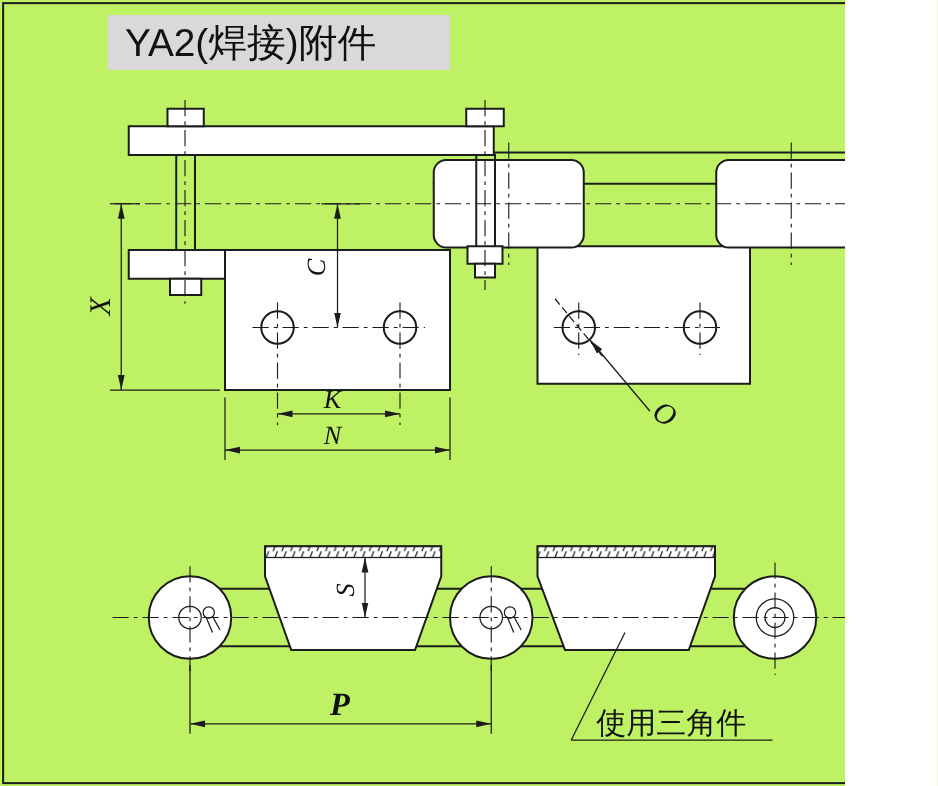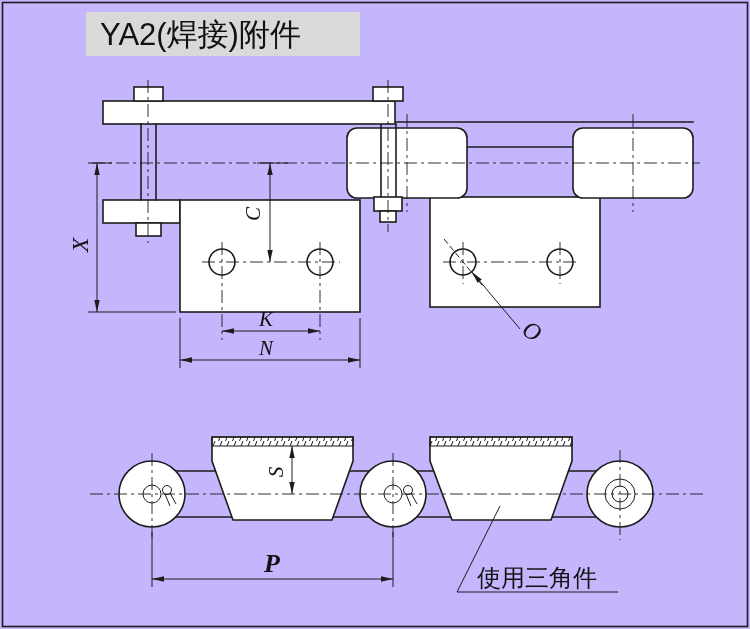--- a/index.html
+++ b/index.html
@@ -1,16 +1,16 @@
 <!DOCTYPE html>
 <html><head>
 <meta charset="utf-8">
 <style>
   html,body{margin:0;padding:0;background:#ffffff;}
-  .page{width:750px;height:629px;position:relative;background:#c4b5fd;font-family:"Liberation Sans",sans-serif;overflow:hidden;}
+  .page{width:676px;height:629px;position:relative;background:#bef264;font-family:"Liberation Sans",sans-serif;overflow:hidden;}
   svg{display:block;}
   .ln  {stroke:#1c1c1c;stroke-width:1.6;fill:none;stroke-linecap:square;}
   .lnf {stroke:#1c1c1c;stroke-width:1.6;fill:#ffffff;}
   .thin{stroke:#1c1c1c;stroke-width:1;fill:none;}
   .dash{stroke:#1c1c1c;stroke-width:1;fill:none;stroke-dasharray:6 3;}
   .cl  {stroke:#1c1c1c;stroke-width:.9;fill:none;stroke-dasharray:13 4 3 4;}
   .dim {stroke:#1c1c1c;stroke-width:1;fill:none;}
   .dimlbl{font-family:"Liberation Serif",serif;font-style:italic;font-size:24px;fill:#111;}
   .dimlbl.small{font-size:21px;}
   .dimlbl.big{font-size:26px;font-weight:600;}

